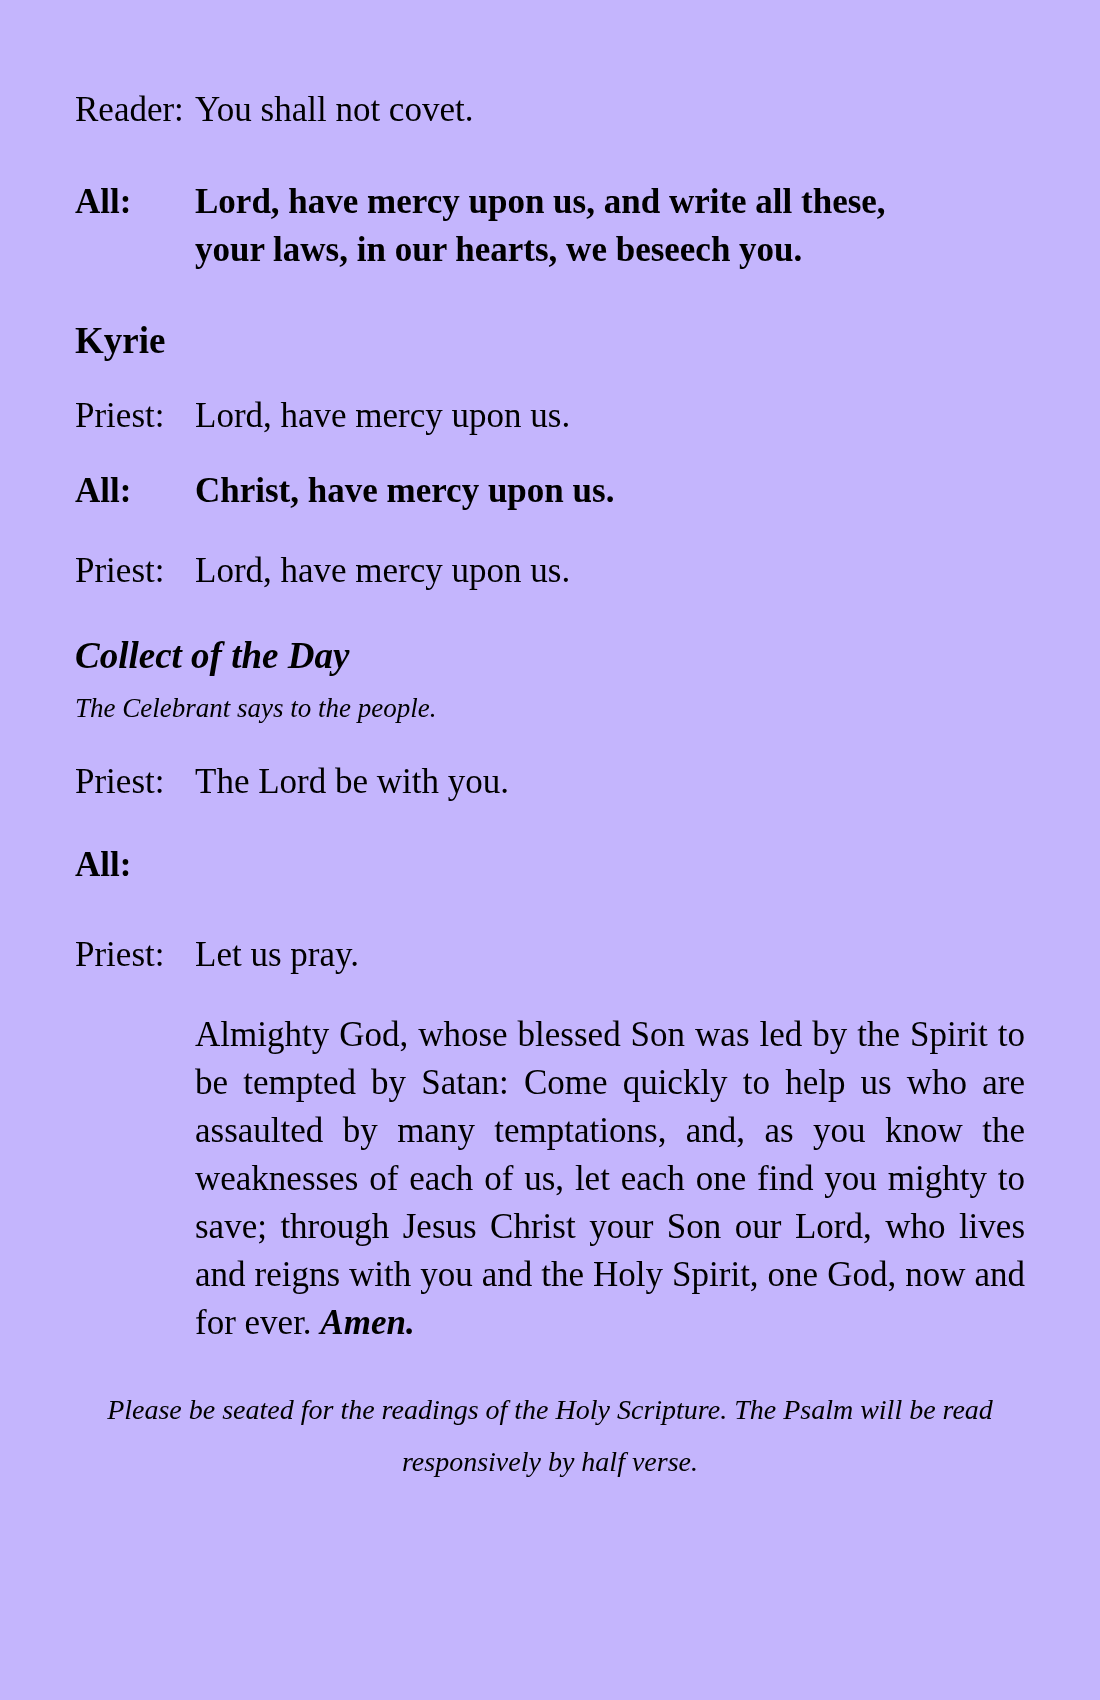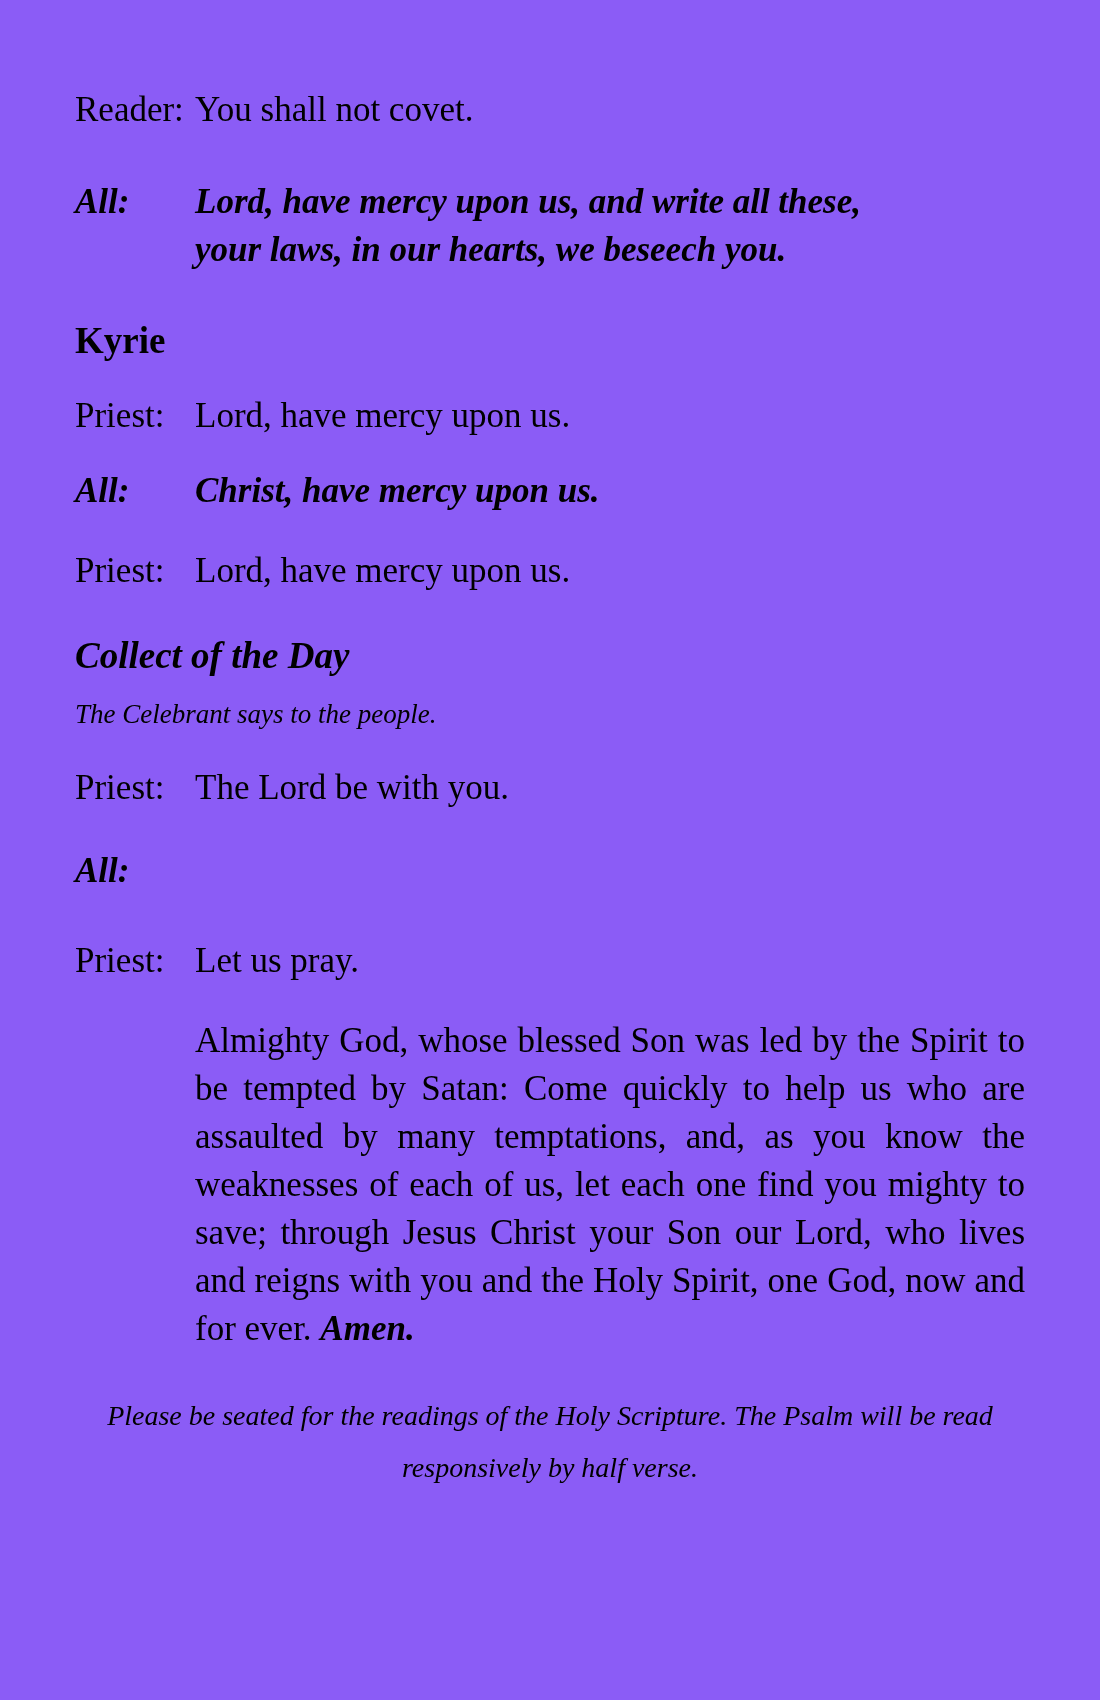--- a/index.html
+++ b/index.html
@@ -12,38 +12,37 @@
     height: 1700px;
     overflow: hidden;
     font-family: "Liberation Serif", "DejaVu Serif", serif;
     color: #000000;
   }
   .page {
     box-sizing: border-box;
     width: 1100px;
     height: 1700px;
     padding: 86px 75px 0 75px;
-    background: #8b5cf6;
+    background: #c4b5fd;
   }
   .row {
     display: flex;
     align-items: flex-start;
     font-size: 35px;
     line-height: 48px;
   }
   .label {
     flex: none;
     width: 120px;
   }
   .text {
     flex: 1;
   }
   .response {
     font-weight: bold;
-    font-style: italic;
   }
   .prewrap {
     white-space: pre-line;
   }
   .citation {
     text-align: right;
     font-size: 27px;
     line-height: 34px;
     margin-top: 0;
   }
@@ -77,21 +76,21 @@
     width: 950px;
     text-align: center;
   }
   
   .mt-all-open   { margin-top: 44px; }
   .mt-kyrie-h    { margin-top: 44px; }
   .mt-kyrie-1    { margin-top: 28px; }
   .mt-kyrie-2    { margin-top: 27px; }
   .mt-kyrie-3    { margin-top: 32px; }
   .mt-collect-h  { margin-top: 38px; font-style: italic; }
-  .mt-rubric     { margin-top: 18px; }
+  .mt-rubric     { margin-top: 12px; }
   .mt-collect-1  { margin-top: 33px; }
   .mt-collect-2  { margin-top: 35px; }
   .mt-collect-3  { margin-top: 42px; }
 </style>
 </head>
 <body>
 
 <div class="page">
 
   <div class="row">

